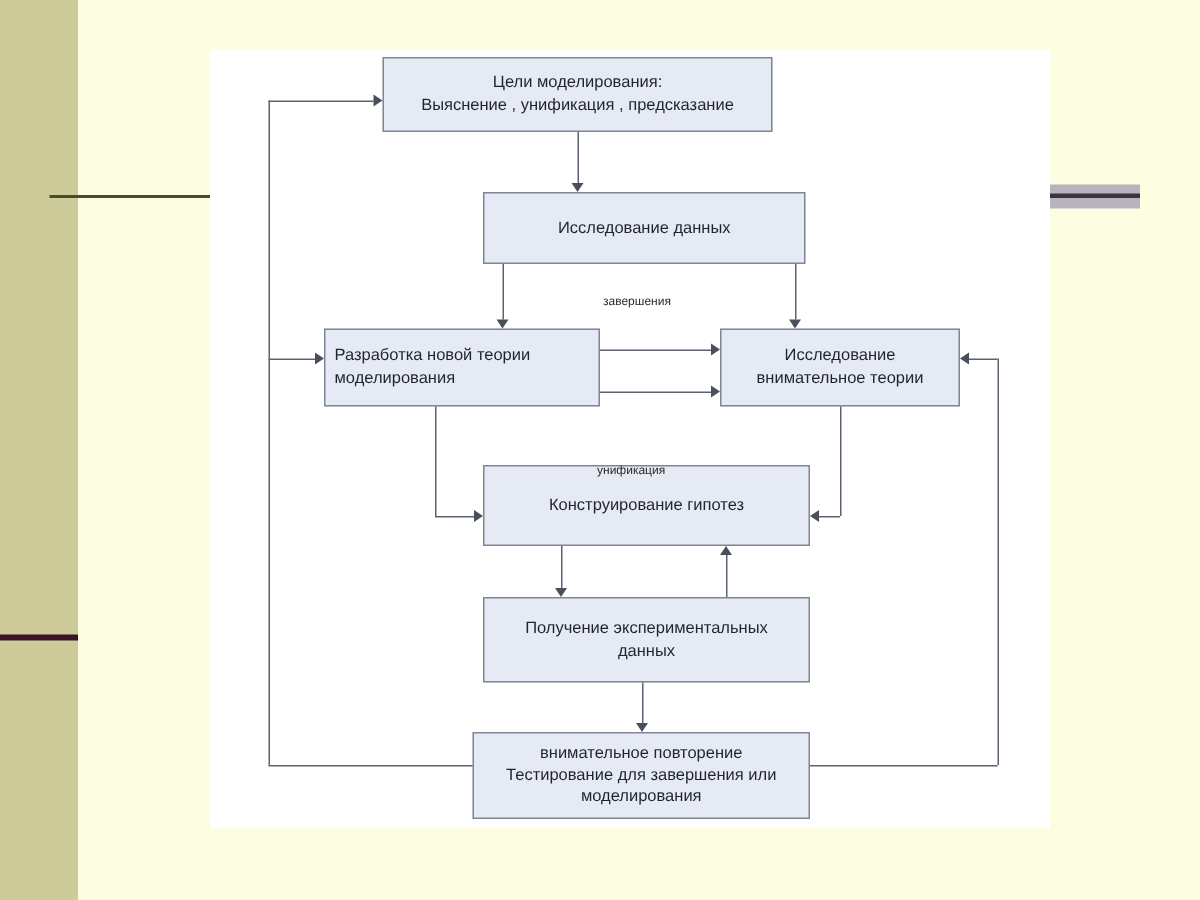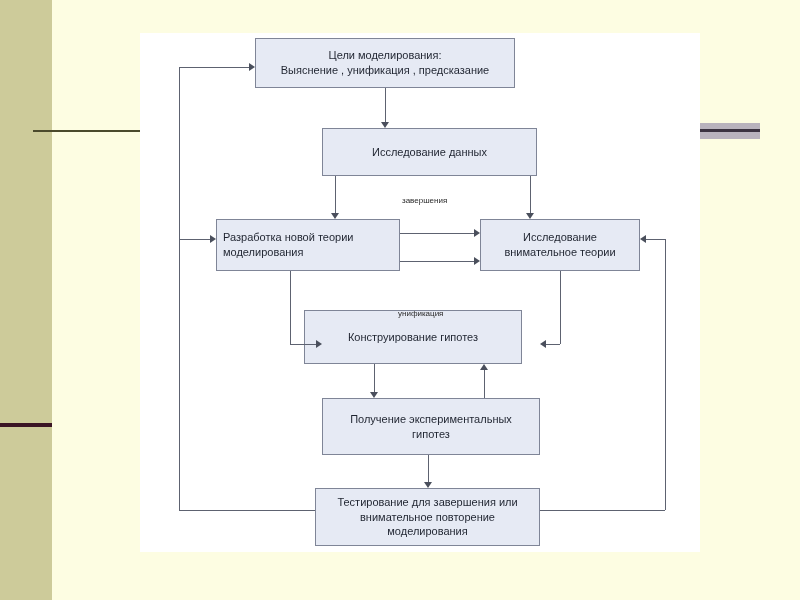--- a/index.html
+++ b/index.html
@@ -107,37 +107,37 @@
       </div>
     </div>
 
     <div class="node" style="left:340px;top:186px;width:160px;height:52px;">
       <div>
         <span>Исследование</span>
         <span>внимательное теории</span>
       </div>
     </div>
 
-    <div class="node" style="left:164px;top:277px;width:218px;height:54px;">
+    <div class="node" style="left:182px;top:277px;width:218px;height:54px;">
       <div>
         <span>Конструирование гипотез</span>
       </div>
     </div>
 
     <div class="node" style="left:182px;top:365px;width:218px;height:57px;">
       <div>
         <span>Получение экспериментальных</span>
-        <span>гипотез</span>
+        <span>данных</span>
       </div>
     </div>
 
     <div class="node" style="left:175px;top:455px;width:225px;height:58px;">
       <div>
+        <span>внимательное повторение</span>
         <span>Тестирование для завершения или</span>
-        <span>внимательное повторение</span>
         <span>моделирования</span>
       </div>
     </div>
 
     <div class="edge-label" style="left:262px;top:163px;">завершения</div>
     <div class="edge-label" style="left:258px;top:252px;margin-top:24px;">унификация</div>
 
     <div class="ln v" style="left:245px;top:55px;height:34px;"></div>
     <div class="ar down" style="left:241px;top:89px;"></div>
 

